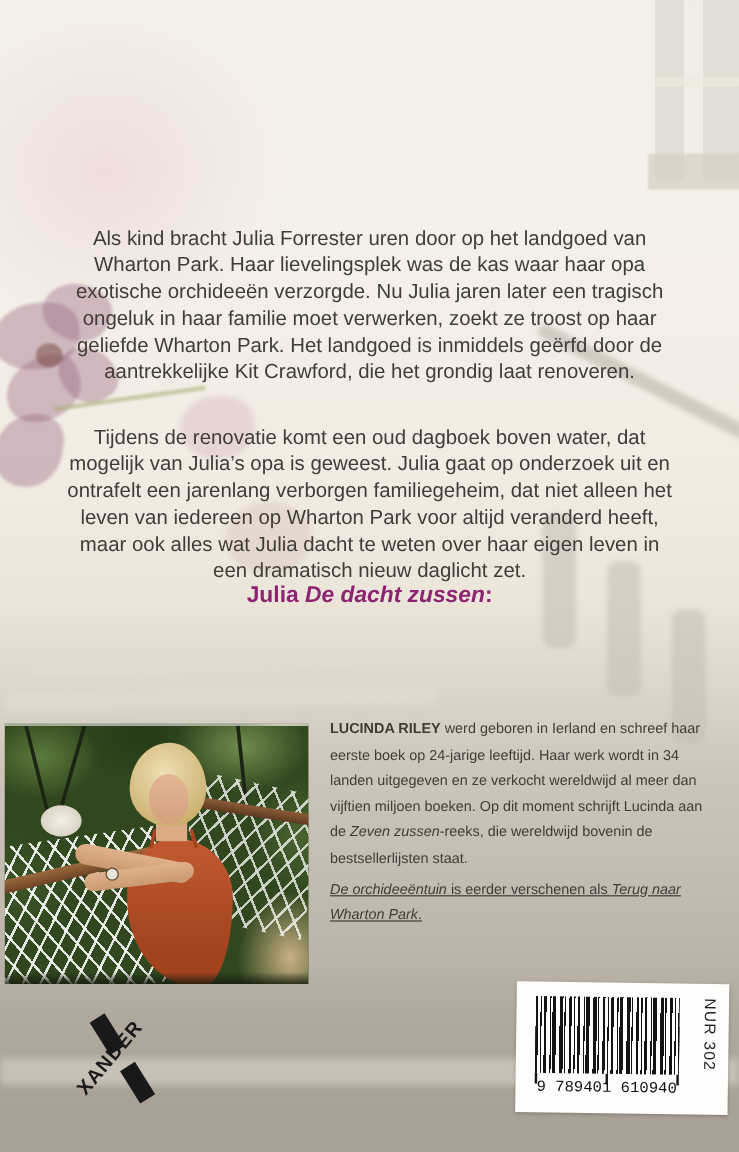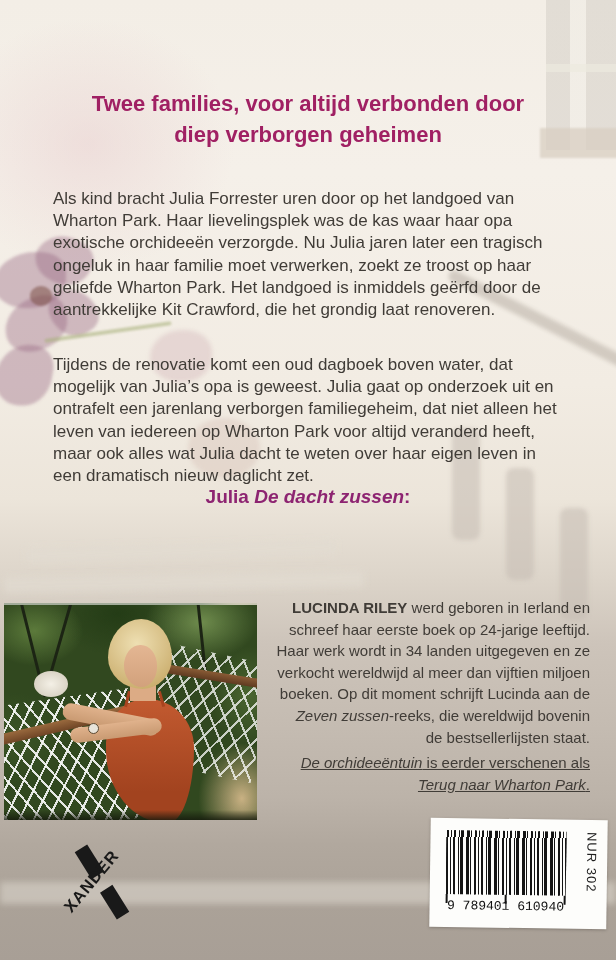--- a/index.html
+++ b/index.html
@@ -40,21 +40,21 @@
   .b3{left:560px;top:508px;width:28px;height:112px;}
   .step{background:rgba(226,219,209,.65);filter:blur(3px);border-radius:3px;}
   .s1{left:26px;top:544px;width:310px;height:15px;transform:rotate(-1.5deg);}
   .s2{left:4px;top:574px;width:360px;height:16px;transform:rotate(-1deg);}
   .light-band{left:0;top:882px;width:616px;height:22px;
     background:rgba(232,228,220,.45);filter:blur(3px);}
 
   
   .headline{left:0;top:88px;width:616px;text-align:center;
     color:#a02063;font-weight:bold;font-size:22px;line-height:31px;}
-  .synopsis{left:53px;width:510px;color:#403c37;
+  .synopsis{left:53px;width:510px;text-align:center;color:#403c37;
     font-size:17px;line-height:22.2px;}
   .para1{top:171px;}
   .para2{top:337px;}
   .quotes{left:0;top:484px;width:616px;text-align:center;color:#8d2471;
     font-weight:bold;font-size:19px;line-height:26px;}
   .quotes .qline{margin:0 0 13px 0;}
   .quotes em{font-style:italic;}
 
   
   .photo{left:4px;top:603px;width:253px;height:215px;overflow:hidden;
@@ -97,21 +97,21 @@
   .arm{border-radius:9px;background:linear-gradient(180deg,#e0b28c,#c99a72);}
   .arm1{left:58px;top:106px;width:98px;height:17px;transform:rotate(11deg);}
   .arm2{left:66px;top:118px;width:92px;height:15px;transform:rotate(-7deg);}
   .watch{left:84px;top:118px;width:9px;height:9px;border-radius:50%;
     background:#e8e4da;border:1px solid #5c4a32;}
   .photo-floor{left:0;bottom:0;width:100%;height:10px;
     background:linear-gradient(180deg,rgba(20,24,12,0),rgba(20,24,12,.8));}
 
   
   .bio-col{left:275px;top:597px;width:315px;color:#403c37;
-    font-size:15px;line-height:21.6px;text-align:right;}
+    font-size:12px;line-height:21.6px;text-align:left;}
   .bio-col .name{font-weight:bold;}
   .bio-col em{font-style:italic;}
   .bio-note{margin-top:4px;text-decoration:underline;}
 
   
   .logo{left:62px;top:842px;width:80px;height:80px;}
   .website{left:146px;top:888px;font-size:14.5px;letter-spacing:1.6px;color:#2b2b2b;}
   .barcode-box{left:430px;top:819px;width:177px;height:109px;background:#fdfdfb;
     transform:rotate(0.8deg);box-shadow:0 1px 3px rgba(60,55,50,.35);}
   .bars{left:16px;top:12px;width:120px;height:64px;background-color:#fdfdfb;
@@ -148,24 +148,20 @@
   <div>
     <div class="abs rail-diag"></div>
     <div class="abs baluster b1"></div>
     <div class="abs baluster b2"></div>
     <div class="abs baluster b3"></div>
     <div class="abs step s1"></div>
     <div class="abs step s2"></div>
   </div>
   <div class="abs light-band"></div>
 
-  <div class="abs headline">
-    <span style="display:block">Twee families, voor altijd verbonden door</span>
-    <span style="display:block">diep verborgen geheimen</span>
-  </div>
 
   <p class="abs synopsis para1">Als kind bracht Julia Forrester uren door op het landgoed van Wharton Park. Haar lievelingsplek was de kas waar haar opa exotische orchideeën verzorgde. Nu Julia jaren later een tragisch ongeluk in haar familie moet verwerken, zoekt ze troost op haar geliefde Wharton Park. Het landgoed is inmiddels geërfd door de aantrekkelijke Kit Crawford, die het grondig laat renoveren.</p>
   <p class="abs synopsis para2">Tijdens de renovatie komt een oud dagboek boven water, dat mogelijk van Julia’s opa is geweest. Julia gaat op onderzoek uit en ontrafelt een jarenlang verborgen familiegeheim, dat niet alleen het leven van iedereen op Wharton Park voor altijd veranderd heeft, maar ook alles wat Julia dacht te weten over haar eigen leven in een dramatisch nieuw daglicht zet.</p>
 
   <div class="abs quotes">
     <p class="qline"><span>Julia </span><em>De dacht zussen</em><span>:</span></p>
   </div>
 
   <div class="abs photo">
     <div class="abs rope rope1"></div>

